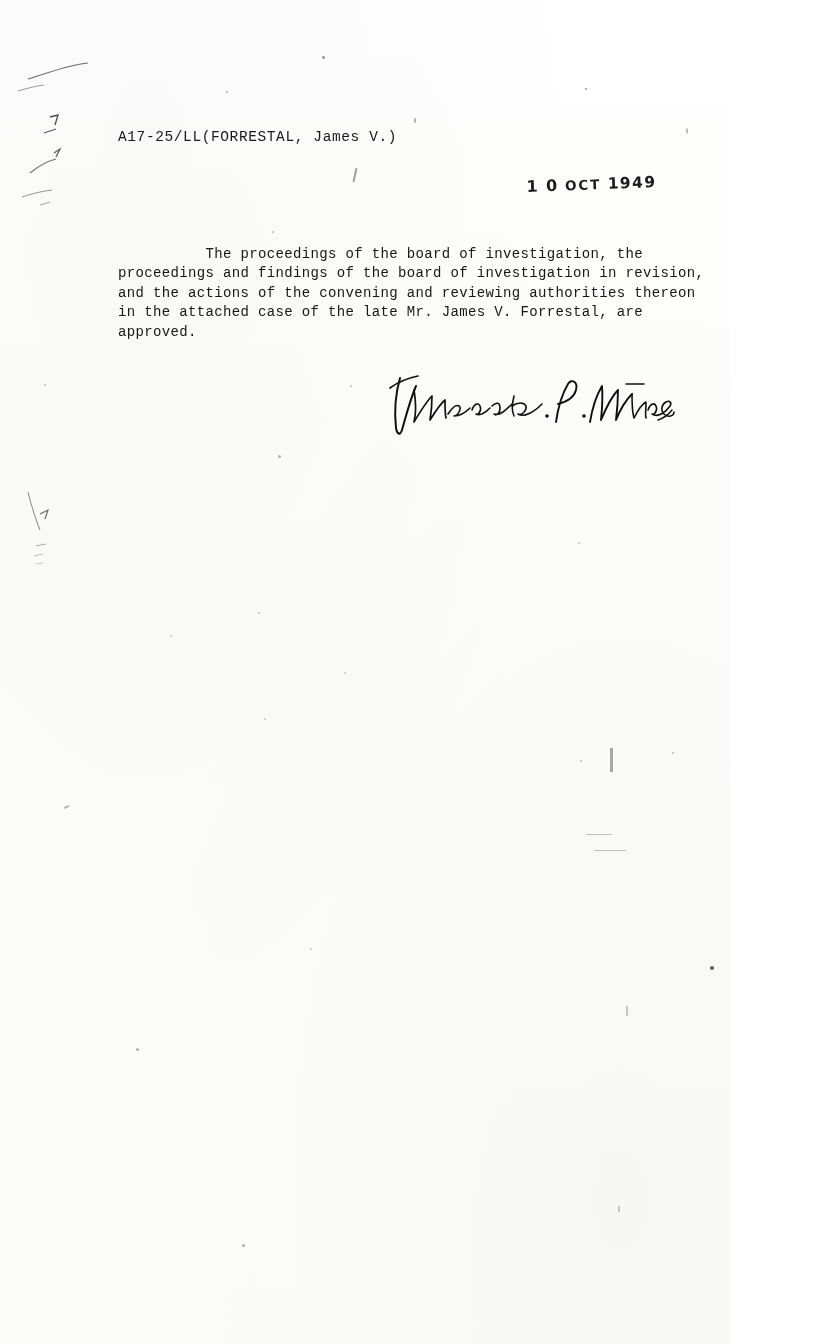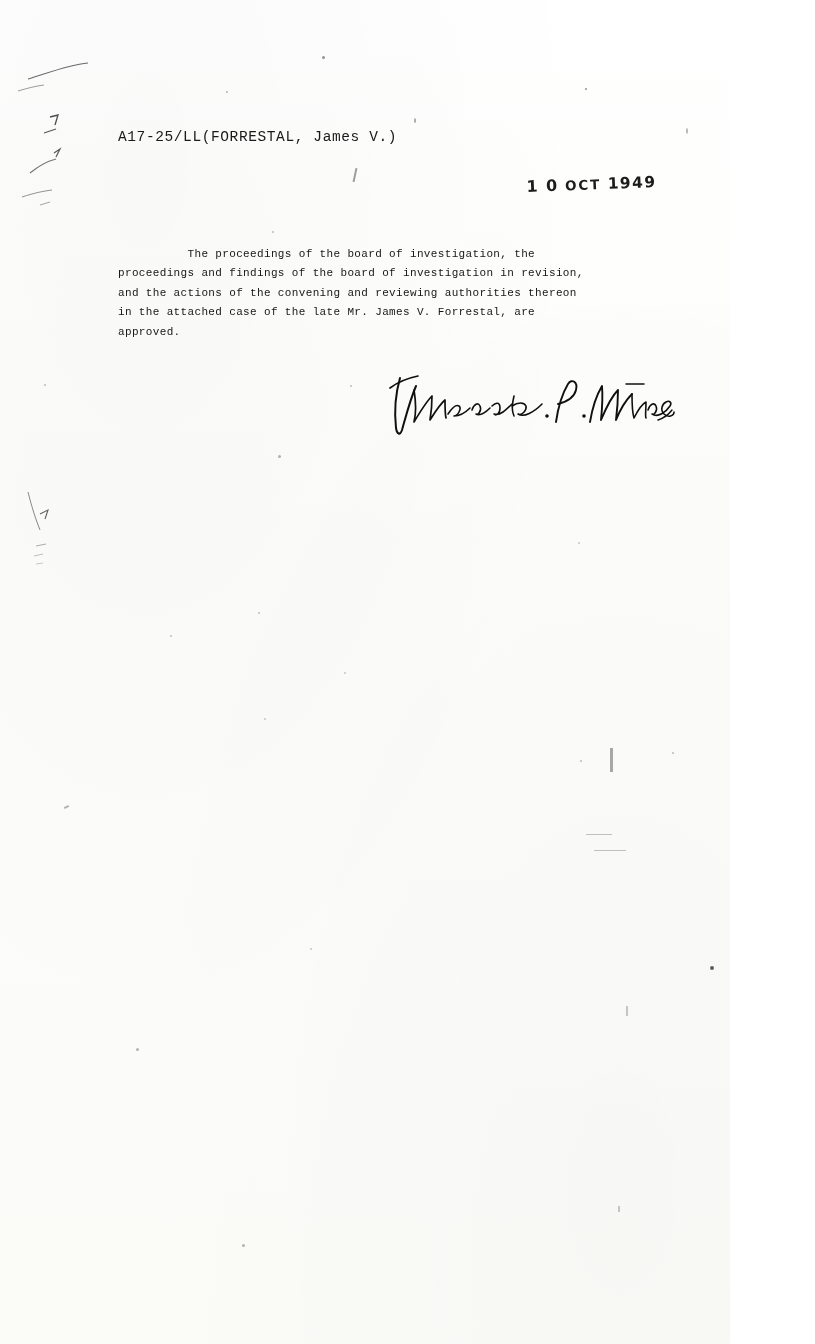--- a/index.html
+++ b/index.html
@@ -53,21 +53,21 @@
     transform-origin: left center;
     letter-spacing: 1.4px;
   }
   #date-stamp .day { font-size: 16px; }
   #date-stamp .mon { font-size: 13.5px; letter-spacing: 1.8px; }
   #date-stamp .yr  { font-size: 15.5px; }
 
   #body-paragraph {
     left: 118px;
     top: 245px;
-    font-size: 11px;
+    font-size: 14px;
     line-height: 19.4px;
     letter-spacing: 0.35px;
     color: #171717;
   }
 
   #signature-block {
     position: absolute;
     left: 386px;
     top: 370px;
     width: 290px;

